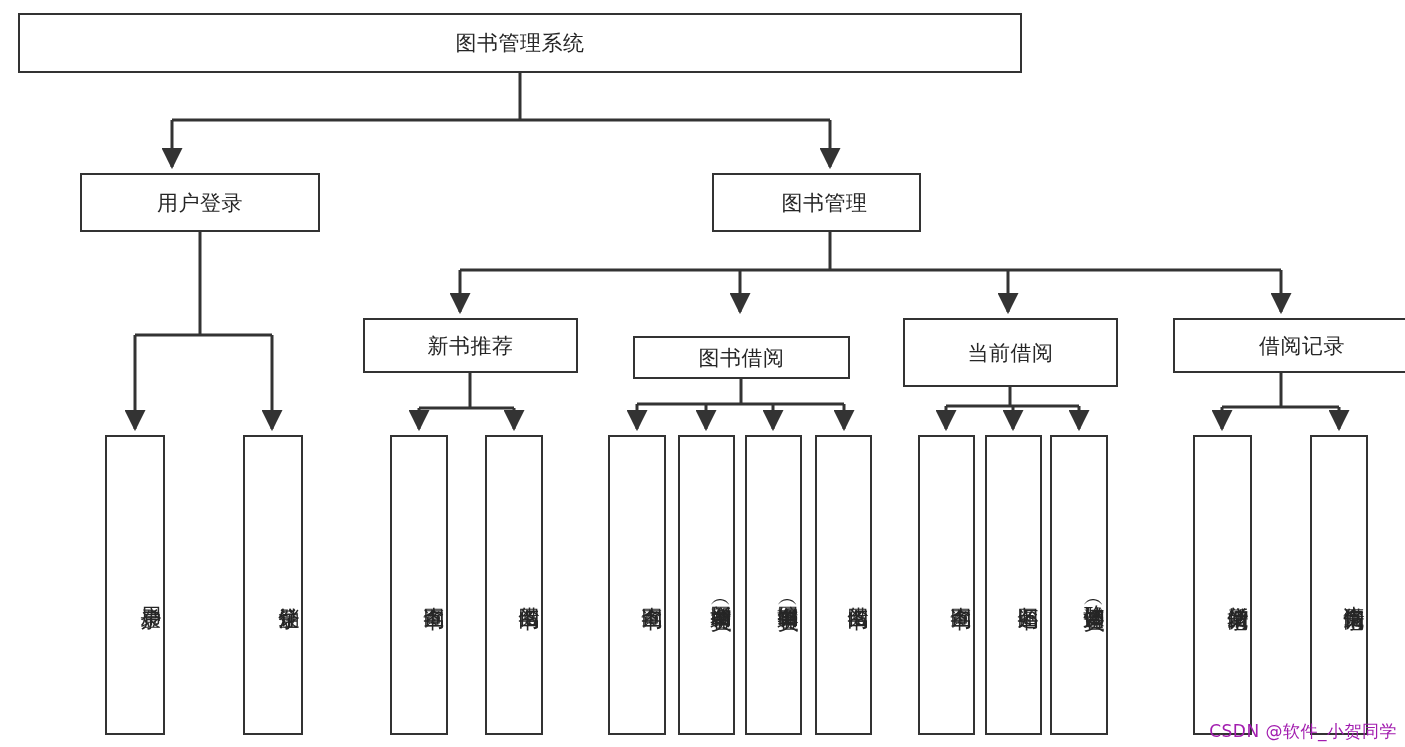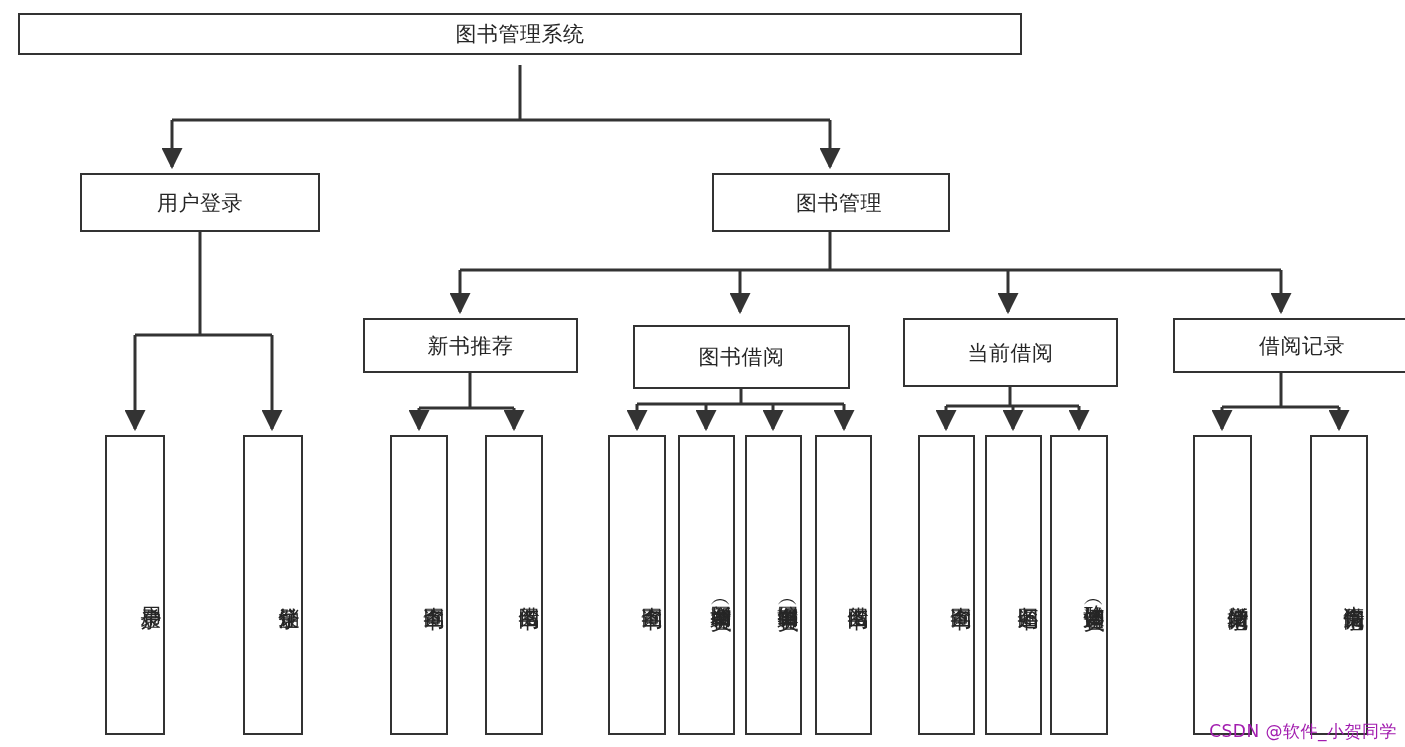--- a/index.html
+++ b/index.html
@@ -113,35 +113,35 @@
       <path d="M 1013 406 L 1013 429" marker-end="url(#arrow)"></path>
       <path d="M 1079 406 L 1079 429" marker-end="url(#arrow)"></path>
 
       <path d="M 1281 373 L 1281 407"></path>
       <path d="M 1222 407 L 1339 407"></path>
       <path d="M 1222 407 L 1222 429" marker-end="url(#arrow)"></path>
       <path d="M 1339 407 L 1339 429" marker-end="url(#arrow)"></path>
     </g>
   </svg>
 
-  <div class="node horizontal" style="left:18px; top:13px; width:1004px; height:42px;">
+  <div class="node horizontal" style="left:18px; top:13px; width:1004px; height:60px;">
     <span class="label">图书管理系统</span>
   </div>
 
   <div class="node horizontal" style="left:80px; top:173px; width:240px; height:59px;">
     <span class="label">用户登录</span>
   </div>
-  <div class="node horizontal" style="left:712px; top:173px; width:238px; height:59px;padding-left:16px;">
+  <div class="node horizontal" style="left:712px; top:173px; width:209px; height:59px;padding-left:16px;">
     <span class="label">图书管理</span>
   </div>
 
   <div class="node horizontal" style="left:363px; top:318px; width:215px; height:55px;justify-content:center;">
     <span class="label">新书推荐</span>
   </div>
-  <div class="node horizontal" style="left:633px; top:325px; width:217px; height:64px;">
+  <div class="node horizontal" style="left:633px; top:336px; width:217px; height:43px;">
     <span class="label">图书借阅</span>
   </div>
   <div class="node horizontal" style="left:903px; top:318px; width:215px; height:69px;">
     <span class="label">当前借阅</span>
   </div>
   <div class="node horizontal" style="left:1173px; top:318px; width:258px; height:55px;">
     <span class="label">借阅记录</span>
   </div>
 
   <div class="node vertical" style="left:105px; top:435px; width:60px; height:300px;">

